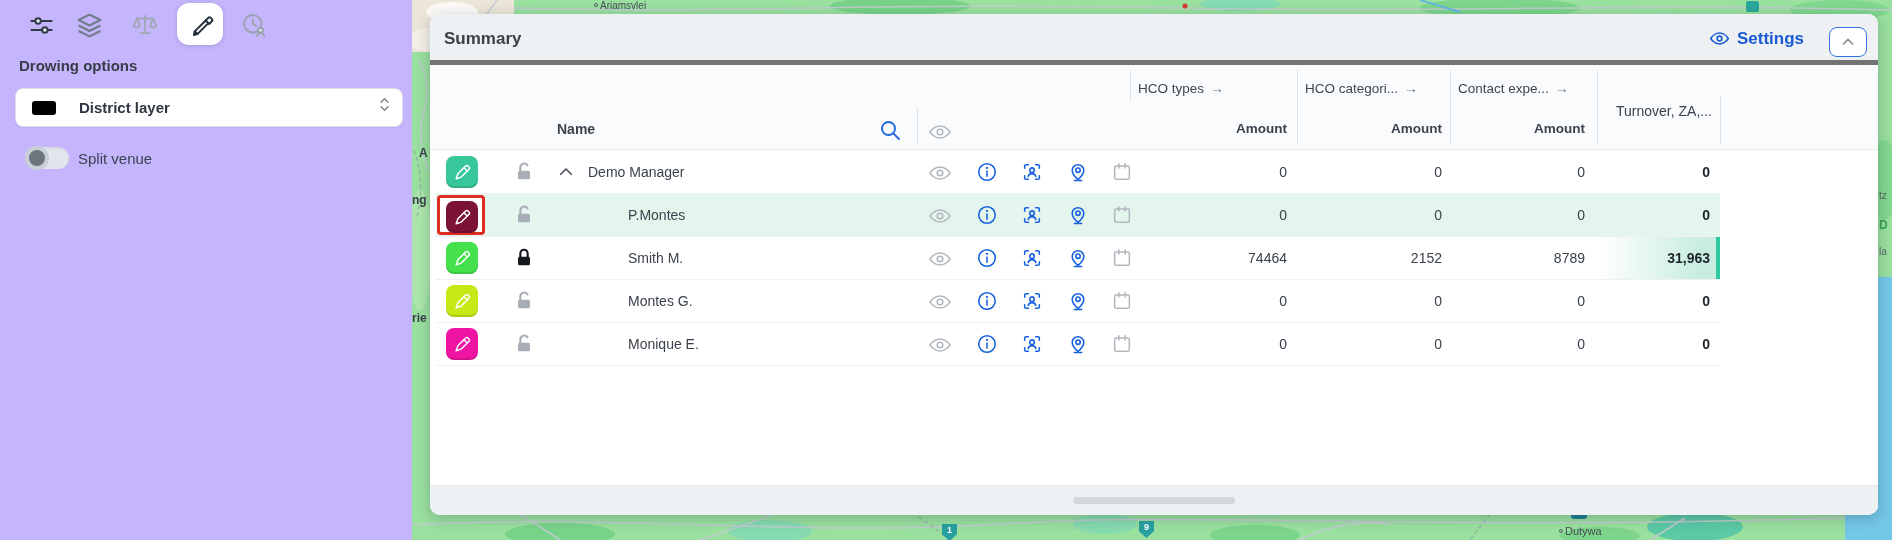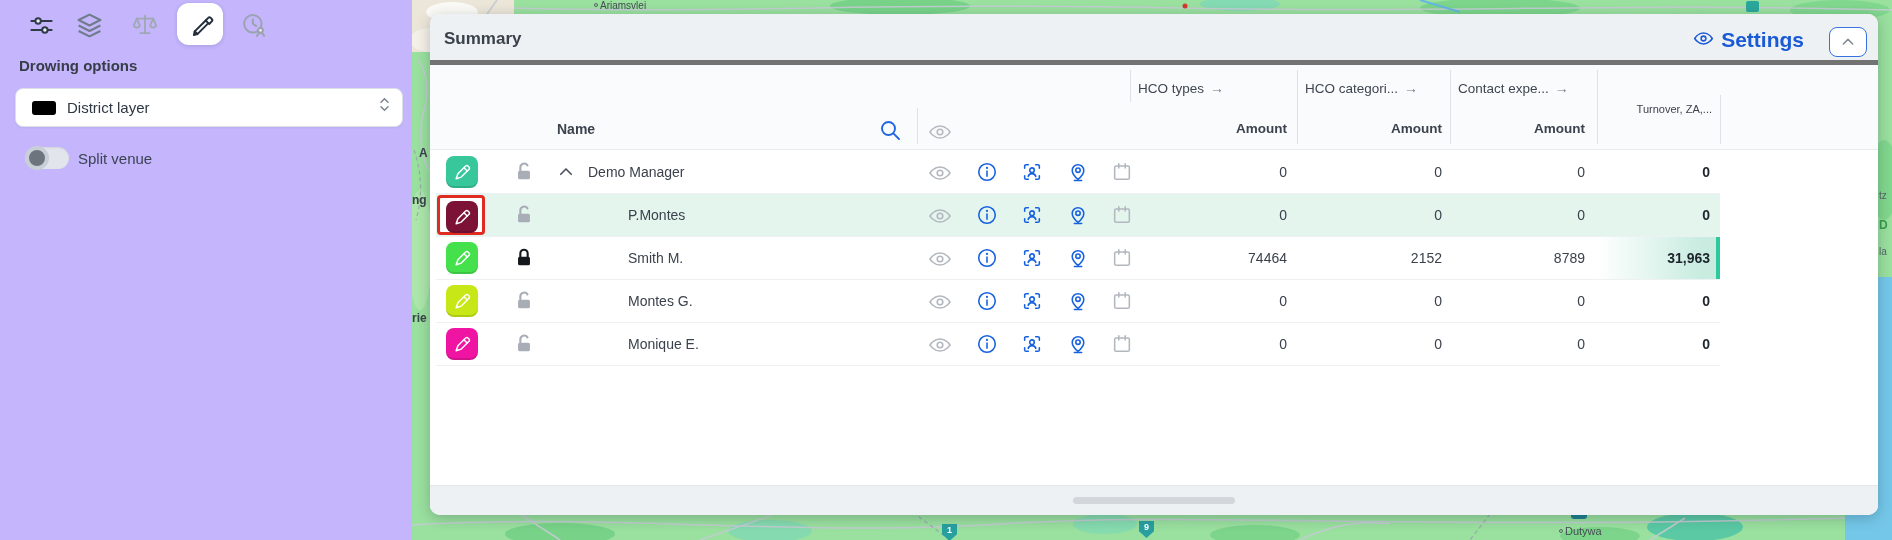--- a/index.html
+++ b/index.html
@@ -19,42 +19,42 @@
   .dark-badge { position:absolute; width:16px; height:16px; background:#1e7f8f; border-radius:3px; }
   .marker-dot { display:inline-block; width:4px; height:4px; border:1px solid #5a6268; border-radius:50%; margin-right:2px; vertical-align:2px; }
 
   
   .left-panel { position:absolute; left:0; top:0; width:412px; height:540px; background:#c4b5fd; z-index:2; }
   .tool-icon { position:absolute; top:8px; width:34px; height:34px; display:flex; align-items:center; justify-content:center; cursor:pointer; }
   .tool-active-box { position:absolute; left:177px; top:3px; width:46px; height:42px; background:#fff; border-radius:12px; box-shadow:0 1px 4px rgba(40,50,70,.18); }
   .panel-heading { position:absolute; left:19px; top:57px; font-size:15px; font-weight:bold; color:#363d47; }
   .layer-select { position:absolute; left:15px; top:88px; width:388px; height:39px; background:#fff; border:1px solid #dbe0e6; border-radius:8px; box-shadow:0 1px 2px rgba(40,50,70,.06); display:flex; align-items:center; cursor:pointer; }
   .layer-swatch { width:24px; height:14px; border-radius:3px; margin-left:16px; }
-  .layer-label { margin-left:11px; font-size:15px; font-weight:normal; color:#2e3742; }
+  .layer-label { margin-left:23px; font-size:15px; font-weight:bold; color:#2e3742; }
   .select-chevrons { position:absolute; right:12px; top:8px; display:flex; flex-direction:column; gap:1px; color:#7d8694; }
   .toggle-row { position:absolute; left:25px; top:147px; display:flex; align-items:center; }
   .toggle { position:relative; width:44px; height:22px; border-radius:11px; background:#e2e6ec; box-shadow:inset 0 1px 2px rgba(0,0,0,.08); cursor:pointer; }
   .toggle-knob { position:absolute; left:0px; top:-1px; width:24px; height:24px; border-radius:50%; background:#6e747e; border:4px solid #c9cfd7; }
   .toggle-label { margin-left:9px; font-size:15px; color:#3a4350; }
 
   
   .summary-panel { position:absolute; left:430px; top:14px; width:1448px; height:501px; background:#fff; border-radius:10px; box-shadow:0 3px 14px rgba(20,30,45,.25); z-index:2; }
   .summary-titlebar { position:absolute; left:0; top:0; width:100%; height:51px; background:#edf1f4; border-radius:10px 10px 0 0; border-bottom:5px solid #737373; }
   .summary-title { position:absolute; left:14px; top:15px; font-size:17px; font-weight:bold; color:#3a414a; }
-  .settings-link { position:absolute; right:74px; top:14px; display:flex; align-items:flex-start; gap:7px; color:#1a5ad4; font-size:21px; font-weight:bold; cursor:pointer; }
+  .settings-link { position:absolute; right:74px; top:14px; display:flex; align-items:flex-end; gap:7px; color:#1a5ad4; font-size:17px; font-weight:bold; cursor:pointer; }
   .collapse-btn { position:absolute; right:11px; top:13px; width:38px; height:30px; background:#fff; border:1.5px solid #3672e0; border-radius:8px; display:flex; align-items:center; justify-content:center; color:#868d96; cursor:pointer; }
 
   .table-header { position:absolute; left:0; top:51px; width:100%; height:85px; background:#fafbfc; border-bottom:1px solid #e7eaee; }
   .hdr-name { position:absolute; left:127px; top:56px; font-size:14px; font-weight:bold; color:#3c434e; }
   .hdr-search { position:absolute; left:448px; top:53px; width:24px; height:24px; cursor:pointer; }
   .hdr-eye { position:absolute; left:498px; top:55px; width:24px; height:24px; color:#b6bbc2; }
   .hdr-group { position:absolute; top:15px; font-size:13.5px; color:#3e4651; white-space:nowrap; cursor:pointer; }
   .hdr-group .arr { color:#707a84; margin-left:6px; font-size:14px; }
   .hdr-amount { position:absolute; top:56px; font-size:13.5px; font-weight:bold; color:#3c434e; text-align:right; }
-  .hdr-turnover { position:absolute; left:1167px; top:38px; width:115px; font-size:11px; color:#3c434e; text-align:right; white-space:nowrap; }
+  .hdr-turnover { position:absolute; left:1167px; top:38px; width:115px; font-size:14px; color:#3c434e; text-align:right; white-space:nowrap; }
   .vdiv { position:absolute; width:1px; background:#dde2e7; }
 
   .rows-area { position:absolute; left:6px; top:137px; width:1284px; }
   .t-row { position:relative; width:100%; height:43px; border-bottom:1px solid #eef1f3; background:#fff; }
   .t-row.highlight { background:#e4f5ee; }
   .pencil-btn { position:absolute; left:10px; top:5px; width:32px; height:32px; border-radius:8px; display:flex; align-items:center; justify-content:center; cursor:pointer; box-shadow:inset 0 -2px 0 rgba(0,0,0,.12); }
   .sel-ring { position:absolute; left:1px; top:1px; width:48px; height:40px; background:#fff; border:3px solid #e02b20; border-radius:4px; }
   .sel-ring .pencil-btn { left:6px; top:3px; }
   .lock-ic { position:absolute; left:77px; top:10px; width:22px; height:22px; color:#a9aeb6; }
   .lock-ic.closed { color:#14181d; }

